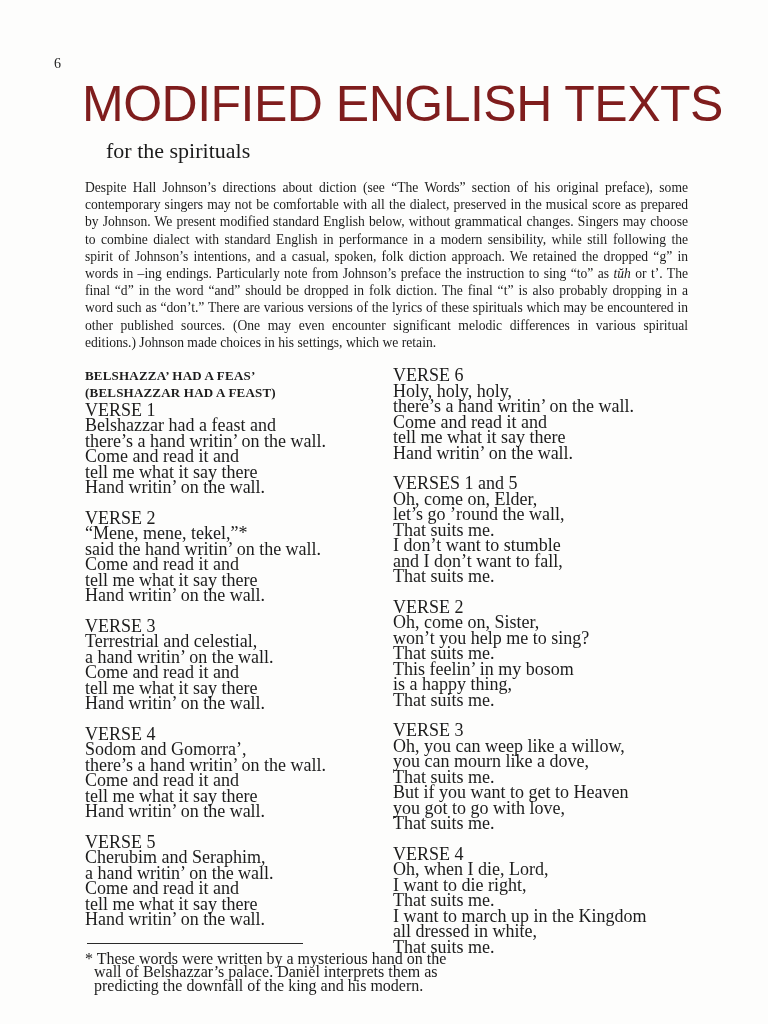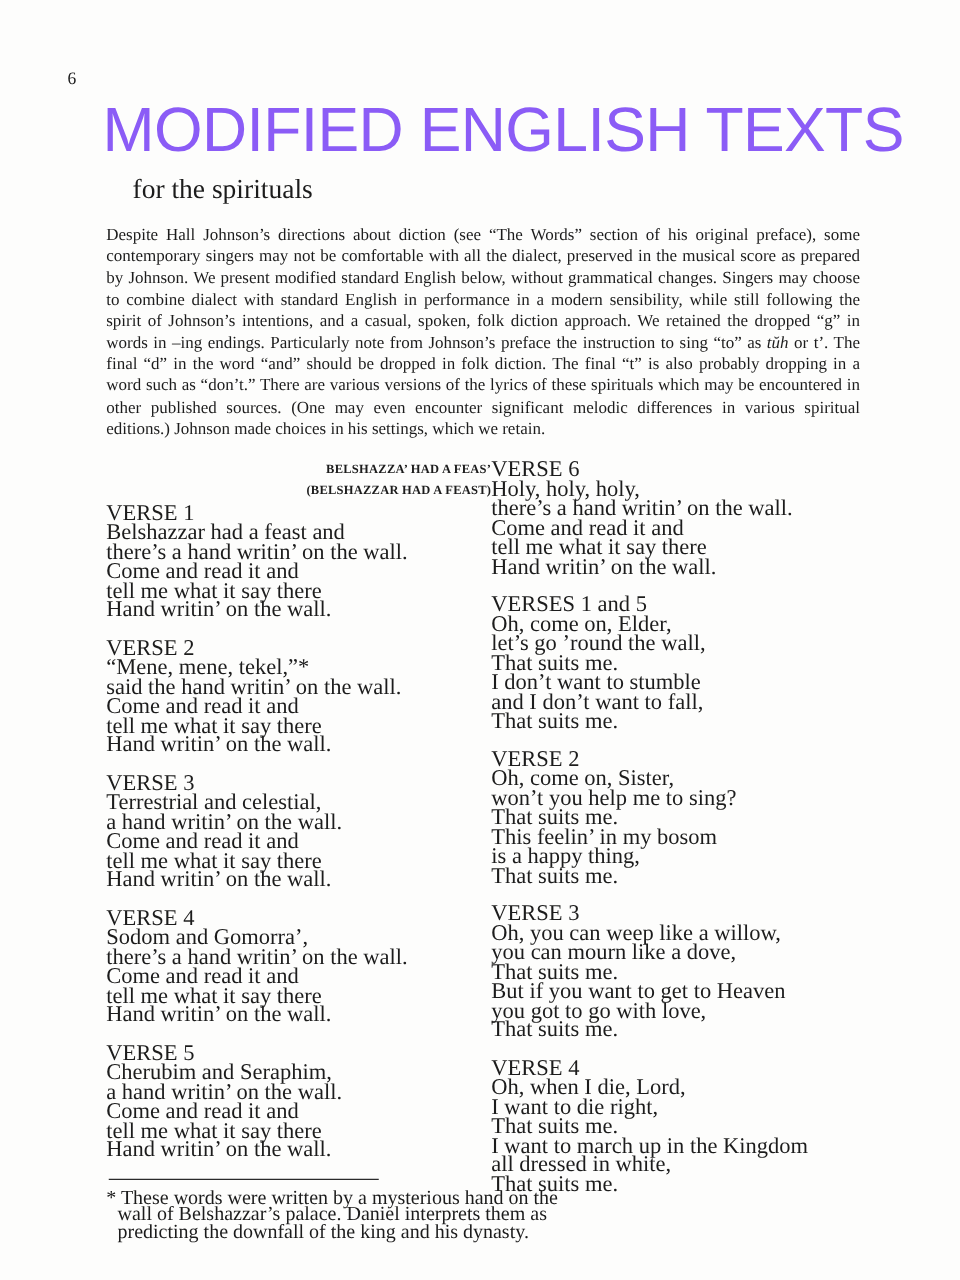--- a/index.html
+++ b/index.html
@@ -15,21 +15,21 @@
   .page-number {
     position: absolute; left: 54px; top: 56px;
     font-size: 14px; line-height: 16px;
   }
   .title {
     position: absolute; left: 82px; top: 76px; margin: 0;
     font-family: "Liberation Sans", sans-serif;
     font-weight: 400;
     font-size: 50px; line-height: 56px;
     letter-spacing: -0.5px;
-    color: #8b5cf6;
+    color: #7f1d1d;
     white-space: nowrap;
   }
   .subtitle {
     position: absolute; left: 70px; top: 138px;
     font-size: 22px; line-height: 26px; margin-left: 36px;
   }
   .intro {
     position: absolute; left: 85px; top: 179px; width: 603px; margin: 0;
     font-size: 13.6px; line-height: 17.2px;
     text-align: justify;
@@ -39,21 +39,21 @@
 
   .columns {
     position: absolute; left: 85px; top: 368px; width: 616px;
     display: flex; align-items: flex-start;
   }
   .col-left { width: 308px; flex: none; }
   .col-right { flex: 1; }
 
   .block { font-size: 18px; line-height: 15.5px; }
   .block + .block { margin-top: 15px; }
-  .song-title { font-weight: bold; font-size: 10px; line-height: 16.8px; letter-spacing: 0.2px; text-align: right; }
+  .song-title { font-weight: bold; font-size: 13px; line-height: 16.8px; letter-spacing: 0.2px; }
   .song-title + .verse { margin-top: 1px; }
   .verse-heading, .verse-line { white-space: nowrap; }
 
   .footnote { margin-top: 9px; font-size: 16px; line-height: 13.8px; }
   .fn-rule { width: 216px; height: 0; border-top: 1.2px solid #2a2a2a; margin: 0 0 8px 2px; }
   .fn-line { white-space: nowrap; }
   .fn-line.cont { padding-left: 9px; }
 </style>
 </head>
 <body>
@@ -106,21 +106,21 @@
           <div class="verse-line">Cherubim and Seraphim,</div>
           <div class="verse-line">a hand writin’ on the wall.</div>
           <div class="verse-line">Come and read it and</div>
           <div class="verse-line">tell me what it say there</div>
           <div class="verse-line">Hand writin’ on the wall.</div>
         </div>
         <div class="block footnote">
           <div class="fn-rule"></div>
           <div class="fn-line">* These words were written by a mysterious hand on the</div>
           <div class="fn-line cont">wall of Belshazzar’s palace. Daniel interprets them as</div>
-          <div class="fn-line cont">predicting the downfall of the king and his dynasty.</div>
+          <div class="fn-line cont">predicting the downfall of the king and his modern.</div>
         </div>
       </div>
     <div class="col-right" id="col-right">
         <div class="block verse">
           <div class="verse-heading">VERSE 6</div>
           <div class="verse-line">Holy, holy, holy,</div>
           <div class="verse-line">there’s a hand writin’ on the wall.</div>
           <div class="verse-line">Come and read it and</div>
           <div class="verse-line">tell me what it say there</div>
           <div class="verse-line">Hand writin’ on the wall.</div>

